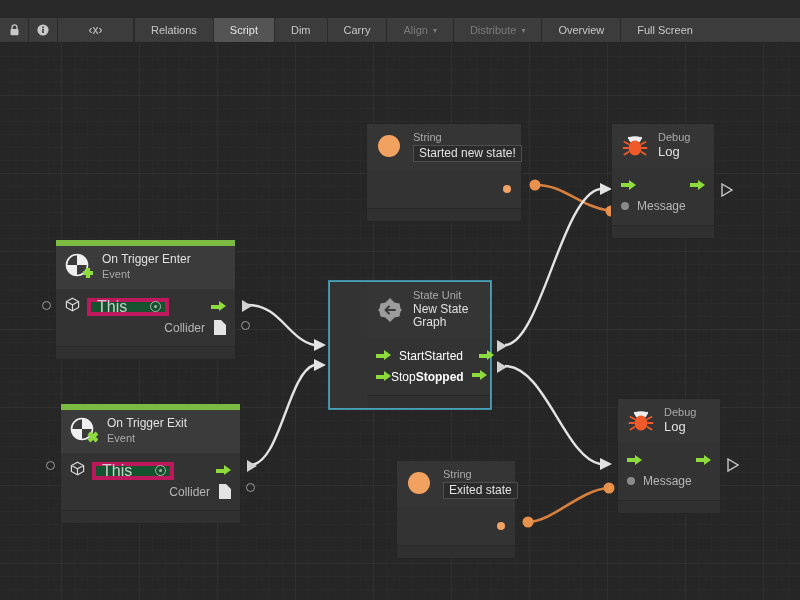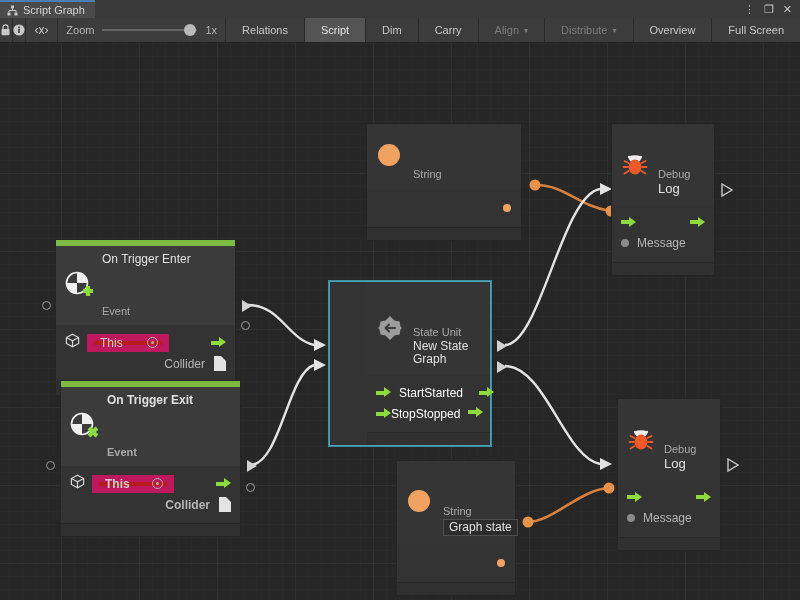--- a/index.html
+++ b/index.html
@@ -97,21 +97,21 @@
   }
   .node.selected { border: 1px solid #4aa0b5; box-shadow: 0 0 0 1px #3e8fa3; padding-left: 37px; }
   .node-accent { height: 6px; background: #7cbb42; }
   .node-head {
     display: flex; align-items: center; gap: 9px;
     background: #3b3b3b; padding: 7px 10px 8px 9px;
   }
   .node-head.dark { background: #353535; }
   .node-icon { width: 28px; height: 28px; position: relative; flex: none; }
   .node-titles { display: flex; flex-direction: column; gap: 1px; line-height: 1.15; }
-  .node-sub { font-size: 11px; color: #a9a9a9; margin-top: 37px; }
+  .node-sub { font-size: 11px; color: #a9a9a9; }
   .node-title { font-size: 13px; color: #e0e0e0; }
   .node-title.small { font-size: 12px; }
   .node-body { padding: 7px 9px 8px 9px; position: relative; }
   .node-foot { height: 13px; background: #303030; border-top: 1px solid #282828; }
 
   .row { display: flex; align-items: center; height: 21px; position: relative; }
   .row.space { justify-content: space-between; }
   .spacer { flex: 1; }
   .port-label { font-size: 12px; color: #b6b6b6; }
   .port-label.dim { color: #ffffff; }
@@ -133,23 +133,23 @@
 
   .dot-gray {
     width: 8px; height: 8px; border-radius: 50%; background: #8a8a8a; flex: none;
   }
   .dot-orange {
     width: 8px; height: 8px; border-radius: 50%; background: #f0a262; flex: none;
   }
 
   .objfield {
     display: flex; align-items: center; justify-content: space-between;
-    background: #b91c1c; border: 7px solid #be185d;
+    background: #14532d; border: 4px solid #be185d;
     height: 18px; width: 82px; padding: 0 4px 0 6px;
-    font-size: 12px; color: #cfcfcf;
+    font-size: 16px; color: #cfcfcf;
   }
   .objfield .sel {
     width: 11px; height: 11px; border-radius: 50%;
     border: 1.5px solid #b0b0b0; position: relative;
   }
   .objfield .sel::after {
     content: ""; position: absolute; left: 2.5px; top: 2.5px;
     width: 3px; height: 3px; border-radius: 50%; background: #b0b0b0;
   }
   .txtfield {
@@ -171,64 +171,38 @@
   .ico-doc::after {
     content: ""; position: absolute; top: 0; right: 0;
     border-top: 5px solid #333333; border-left: 5px solid transparent;
   }
 </style>
 </head>
 <body>
 
 <div id="app">
 
-  <div class="titlebar">
-    <div class="tab">
-      <span class="tab-icon">
-        <svg width="11" height="11" viewBox="0 0 11 11">
-          <rect x="4" y="0.5" width="3" height="3" fill="#c8c8c8"></rect>
-          <rect x="0.5" y="7.5" width="3" height="3" fill="#c8c8c8"></rect>
-          <rect x="7.5" y="7.5" width="3" height="3" fill="#c8c8c8"></rect>
-          <path d="M5.5 3.5 V5.5 M2 7.5 V5.5 H9 V7.5" stroke="#c8c8c8" stroke-width="1" fill="none"></path>
-        </svg>
-      </span>
-      <span>Script Graph</span>
-    </div>
-    <div class="win-btns">
-      <span class="win-btn">⋮</span>
-      <span class="win-btn">❐</span>
-      <span class="win-btn">✕</span>
-    </div>
-  </div>
 
   <div class="toolbar">
     <div class="tb-ibtn">
       <svg width="11" height="12" viewBox="0 0 11 12">
         <path d="M3 5 V3.3 a2.5 2.5 0 0 1 5 0 V5" stroke="#c8c8c8" stroke-width="1.3" fill="none"></path>
         <rect x="1.5" y="5" width="8" height="6.2" rx="1" fill="#c8c8c8"></rect>
       </svg>
     </div>
     <div class="tb-ibtn">
       <svg width="12" height="12" viewBox="0 0 12 12">
         <circle cx="6" cy="6" r="5.6" fill="#c8c8c8"></circle>
         <rect x="5.2" y="4.8" width="1.6" height="4.2" fill="#3c3c3c"></rect>
         <rect x="5.2" y="2.5" width="1.6" height="1.7" fill="#3c3c3c"></rect>
       </svg>
     </div>
     <div class="tb-ibtn wide" style="color:#c8c8c8;font-size:12px;">‹x›</div>
 
 
-    <div class="tb-zoom">
-      <span>Zoom</span>
-      <span class="slider">
-        <span class="track"></span>
-        <span class="knob"></span>
-      </span>
-      <span>1x</span>
-    </div>
 
     <div class="tb-btn">Relations</div>
     <div class="tb-btn active">Script</div>
     <div class="tb-btn">Dim</div>
     <div class="tb-btn">Carry</div>
     <div class="tb-btn dim">
       <span>Align</span>
       <span class="caret">▾</span>
     </div>
     <div class="tb-btn dim">
@@ -268,20 +242,21 @@
 
     <div class="node" style="left:366px; top:80px; width:156px;">
       <div class="node-head dark">
         <span class="node-icon">
           <svg width="28" height="28" viewBox="0 0 28 28">
             <circle cx="13" cy="13" r="11" fill="#f2a260"></circle>
           </svg>
         </span>
         <span class="node-titles">
           <span class="node-sub">String</span>
+          <span class="txtfield">Started new state!</span>
         </span>
       </div>
       <div class="node-body" style="height:38px;">
         <span class="dot-orange" style="position:absolute; right:10px; top:15px;"></span>
       </div>
       <div class="node-foot"></div>
     </div>
 
     <div class="node" style="left:611px; top:80px; width:104px;">
       <div class="node-head dark">
@@ -387,40 +362,40 @@
           <span style="display:flex;align-items:center;gap:16px;">
             <span class="port-label dim">Started</span>
             <span class="arrow-green"></span>
           </span>
         </div>
         <div class="row space">
           <span style="display:flex;align-items:center;">
             <span class="arrow-green"></span>
             <span class="port-label dim">Stop</span>
           </span>
-          <span style="display:flex;gap:8px;">
+          <span style="display:flex;gap:8px;font-weight:bold;">
             <span class="port-label dim">Stopped</span>
             <span class="arrow-green"></span>
           </span>
         </div>
       </div>
       <div class="node-foot"></div>
     </div>
     <span class="p-ext" style="left:496px; top:296px;">
       <svg width="12" height="14" viewBox="0 0 12 14">
           <polygon points="1,1 11,7 1,13" fill="#d2d2d2"></polygon>
         </svg>
     </span>
     <span class="p-ext" style="left:496px; top:317px;">
       <svg width="12" height="14" viewBox="0 0 12 14">
           <polygon points="1,1 11,7 1,13" fill="#d2d2d2"></polygon>
         </svg>
     </span>
 
-    <div class="node" style="left:60px; top:337px; width:181px;font-weight:bold;">
+    <div class="node" style="left:60px; top:360px; width:181px;">
       <div class="node-accent"></div>
       <div class="node-head">
         <span class="node-icon">
           <svg width="28" height="28" viewBox="0 0 28 28">
             <circle cx="12" cy="12" r="10.5" fill="none" stroke="#efefef" stroke-width="1.6"></circle>
             <path d="M12 1.5 A10.5 10.5 0 0 1 22.5 12 L12 12 Z" fill="#efefef"></path>
             <path d="M12 12 L12 22.5 A10.5 10.5 0 0 1 1.5 12 Z" fill="#efefef"></path>
             <path d="M19 16 L27 24 M27 16 L19 24" stroke="#8ddb3c" stroke-width="4.2" stroke-linecap="butt"></path>
           </svg>
         </span>
@@ -463,21 +438,21 @@
 
     <div class="node" style="left:396px; top:417px; width:120px;">
       <div class="node-head dark">
         <span class="node-icon">
           <svg width="28" height="28" viewBox="0 0 28 28">
             <circle cx="13" cy="13" r="11" fill="#f2a260"></circle>
           </svg>
         </span>
         <span class="node-titles">
           <span class="node-sub">String</span>
-          <span class="txtfield">Graph state</span>
+          <span class="txtfield">Exited state</span>
         </span>
       </div>
       <div class="node-body" style="height:38px;">
         <span class="dot-orange" style="position:absolute; right:10px; top:15px;"></span>
       </div>
       <div class="node-foot"></div>
     </div>
 
     <div class="node" style="left:617px; top:355px; width:104px;">
       <div class="node-head dark">

